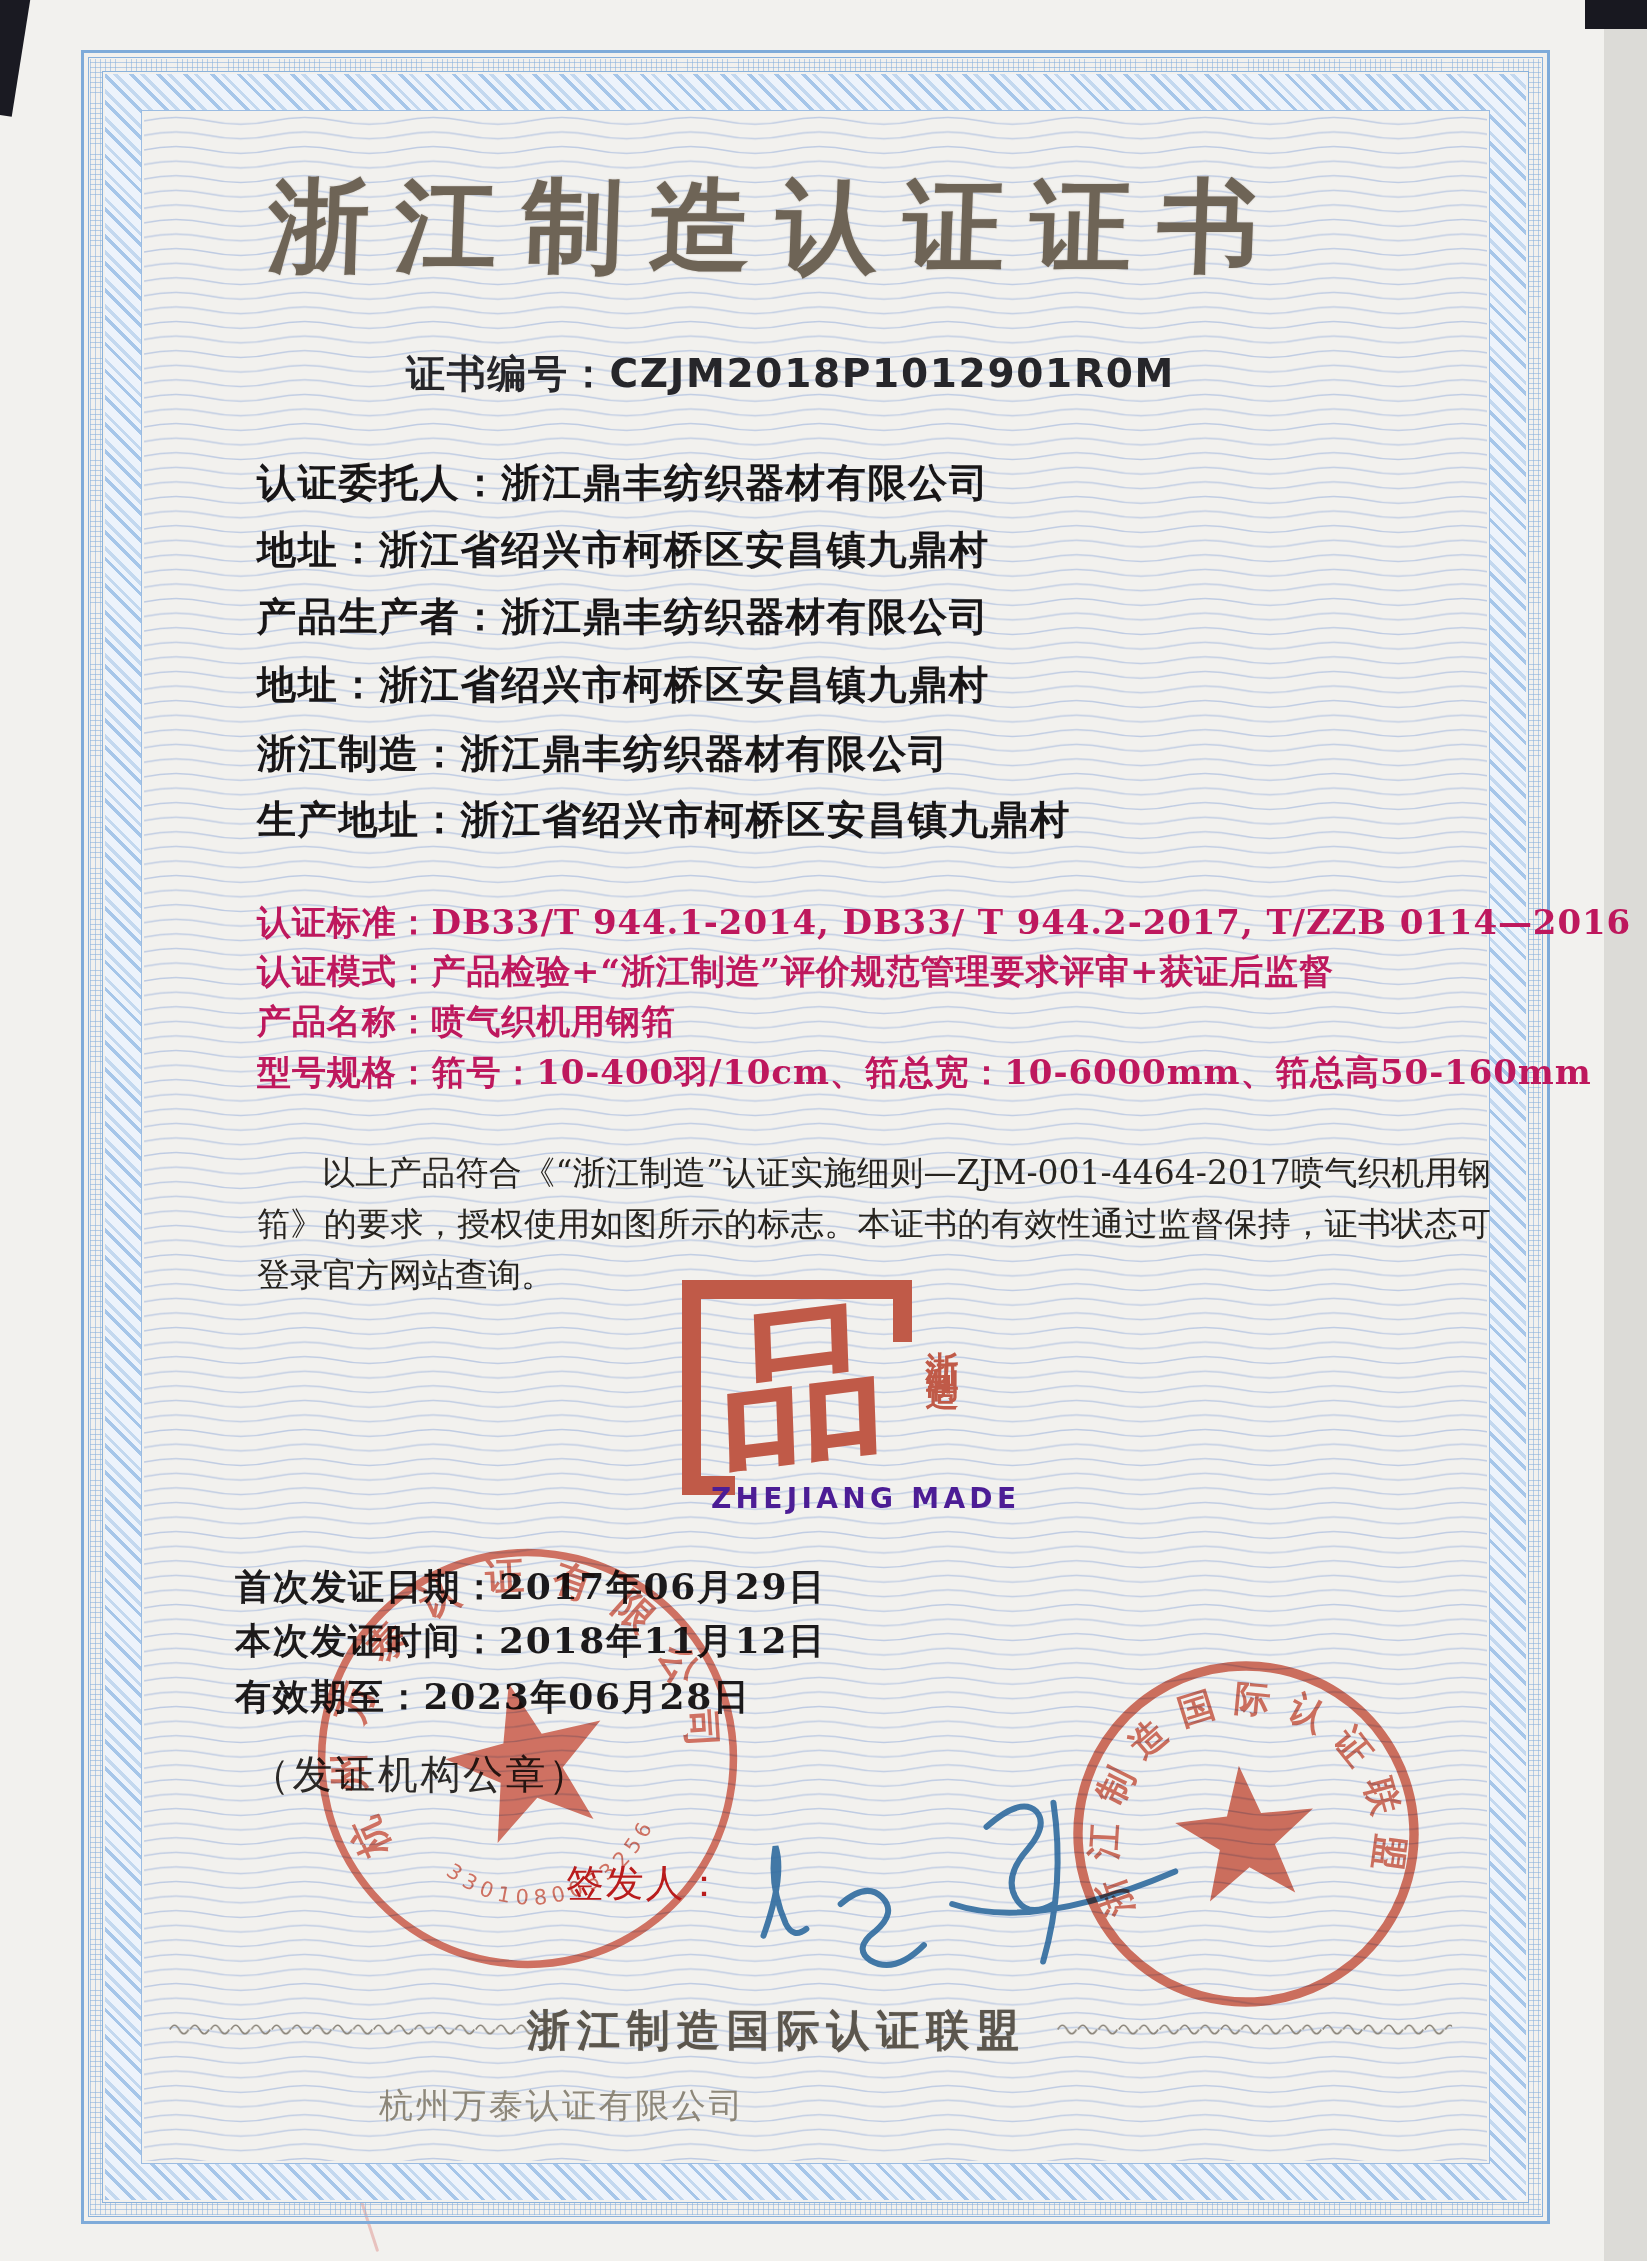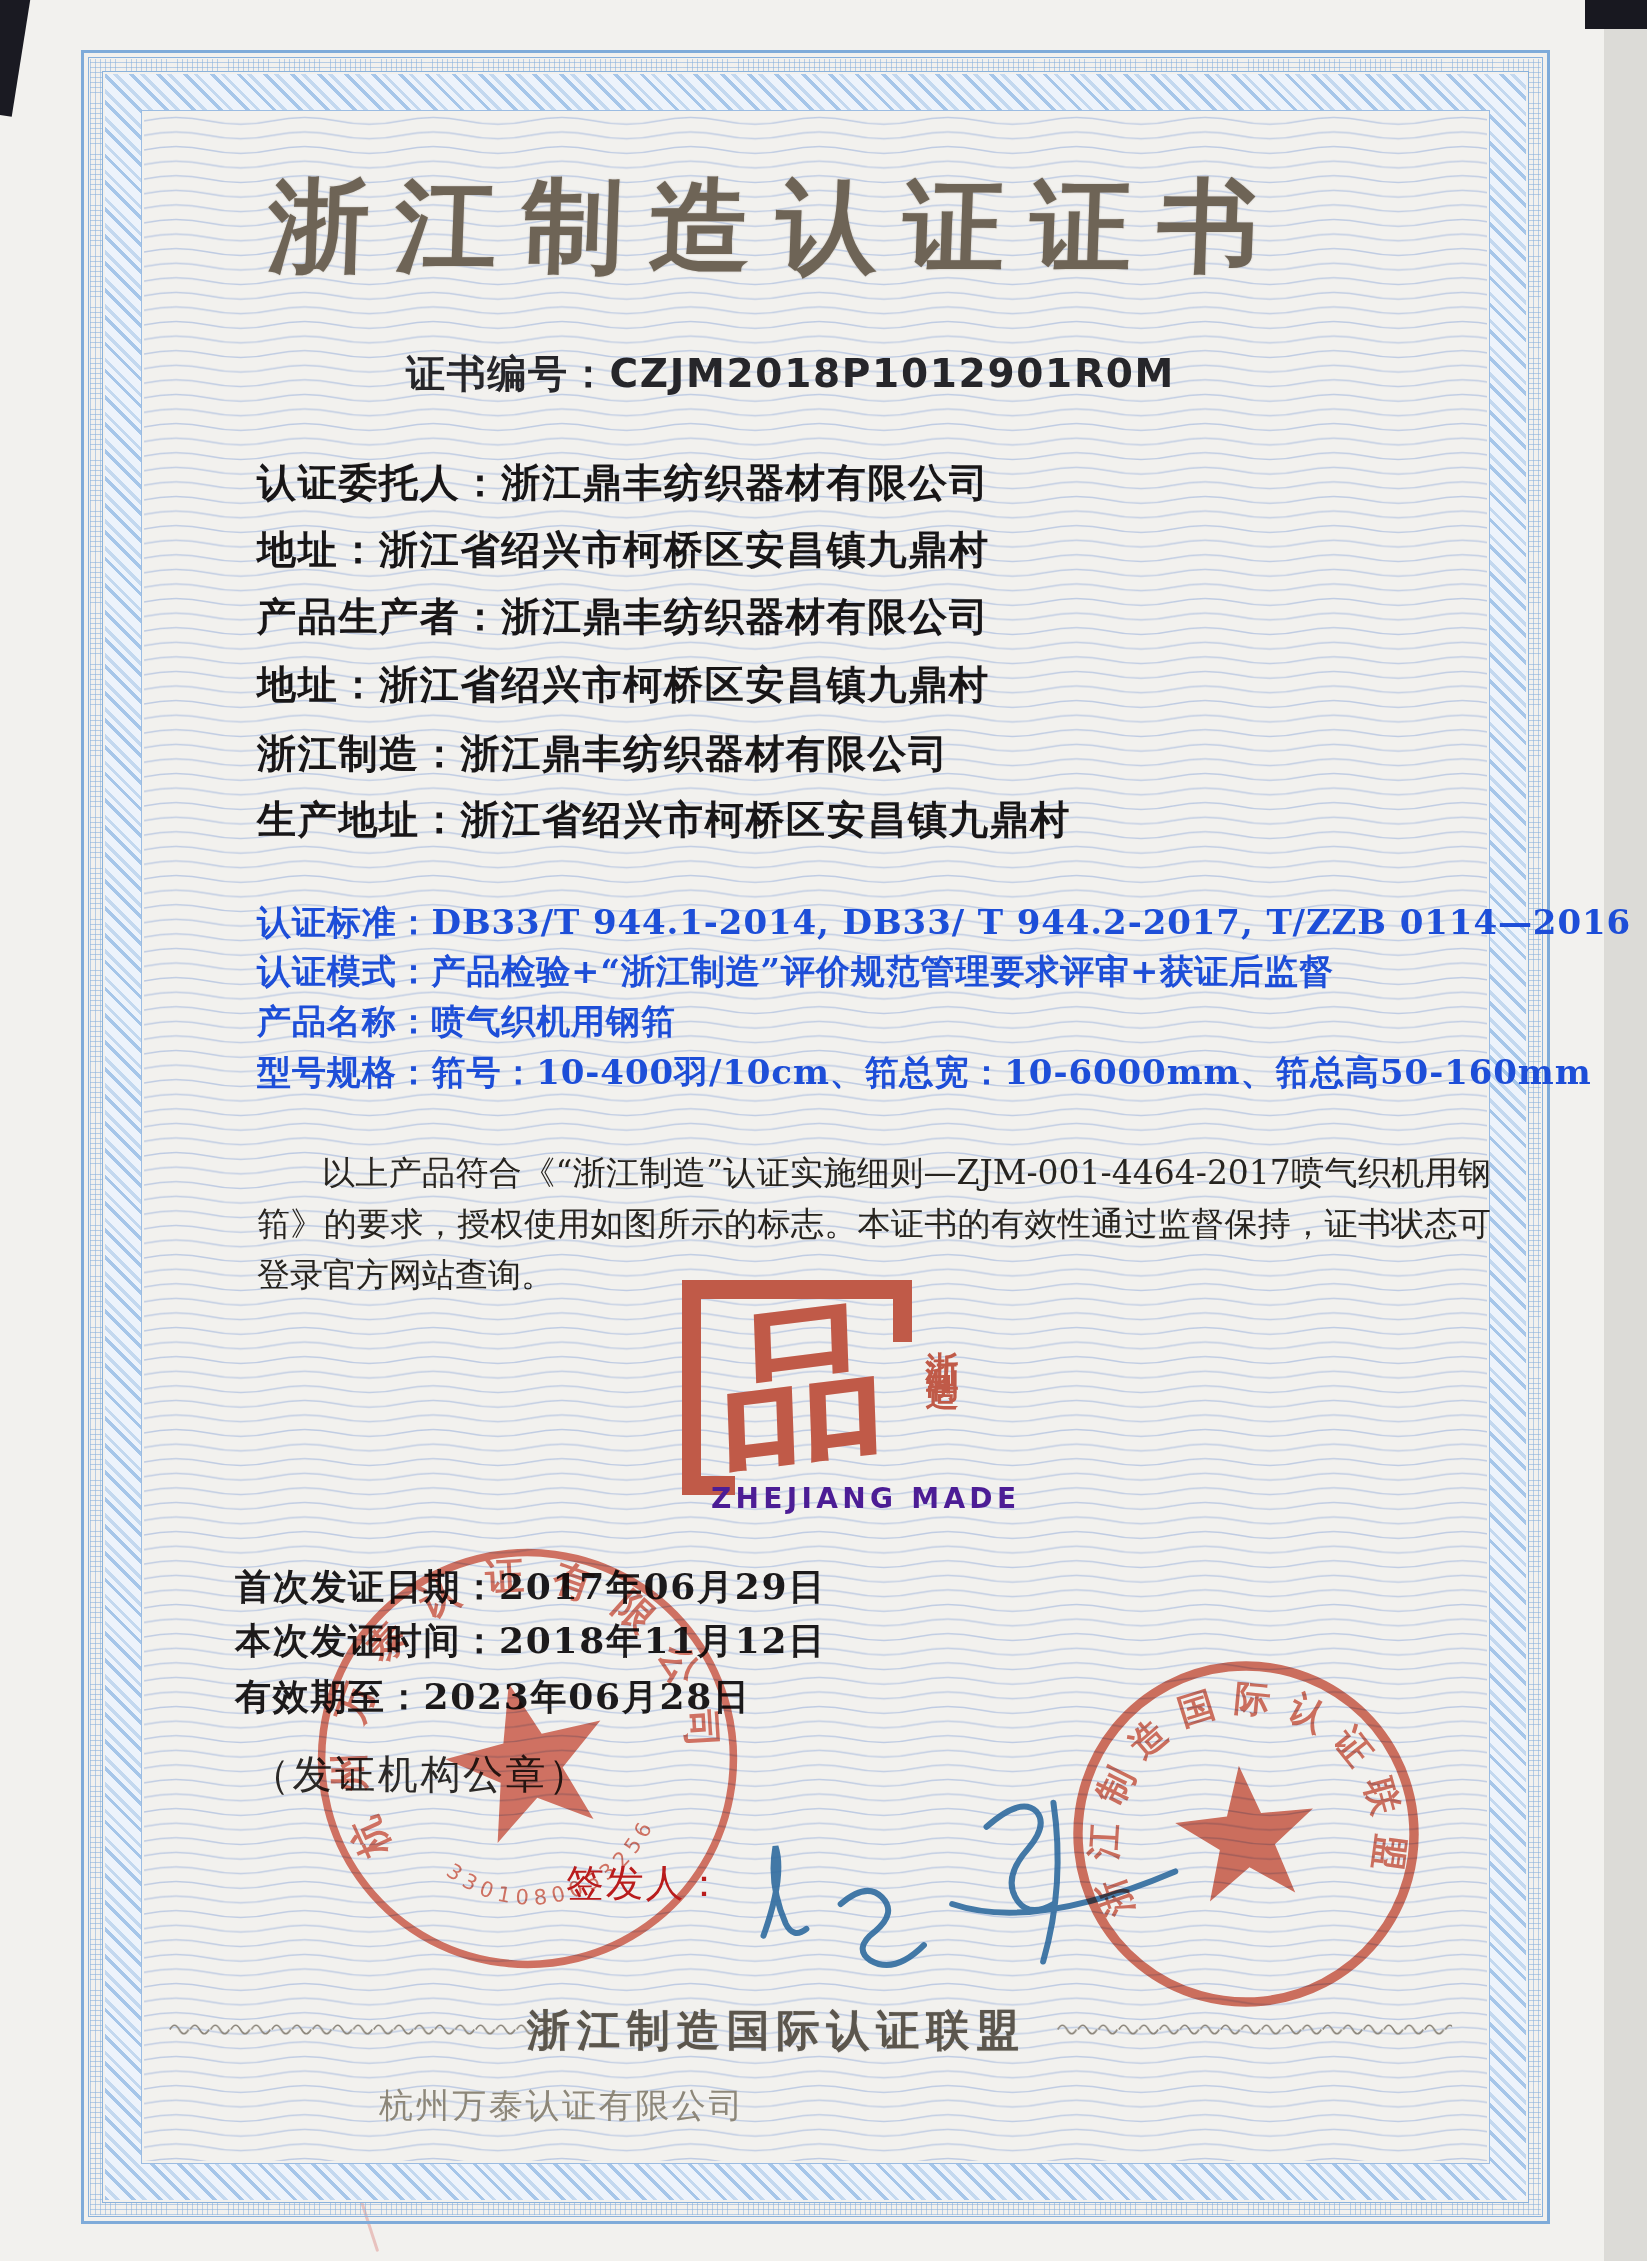--- a/index.html
+++ b/index.html
@@ -35,21 +35,21 @@
     position:absolute;left:0;right:94px;top:160px;text-align:center;
     font-size:101px;font-weight:bold;letter-spacing:26px;color:#6e6456;
     text-shadow:0 0 1.7px rgba(110,100,86,.45);transform:skewX(-2deg);
   }
   .certno{
     position:absolute;left:0;right:94px;top:347px;text-align:center;
     font-size:39px;font-weight:700;color:#26262a;
     font-family:"DejaVu Sans","Liberation Sans",sans-serif;letter-spacing:1.7px;margin-left:28px;
   }
   .infoline{position:absolute;left:257px;font-size:39px;font-weight:bold;color:#181617;letter-spacing:1.7px;}
-  .detline{position:absolute;left:257px;font-size:34px;font-weight:bold;color:#1d4ed8;letter-spacing:0.9px;}
+  .detline{position:absolute;left:257px;font-size:34px;font-weight:bold;color:#be185d;letter-spacing:0.9px;}
   .statement{
     position:absolute;left:257px;top:1131px;width:1234px;
     font-size:33px;line-height:51px;color:#27241f;text-align:justify;text-indent:65px;
     font-weight:500;
     margin-top:16px;
   }
   
   .logo{position:absolute;left:682px;top:1280px;width:266px;height:245px;}
   .logo .bar{position:absolute;background:#c05a48;}
   .logo .bar-top{left:0;top:0;width:230px;height:19px;}

